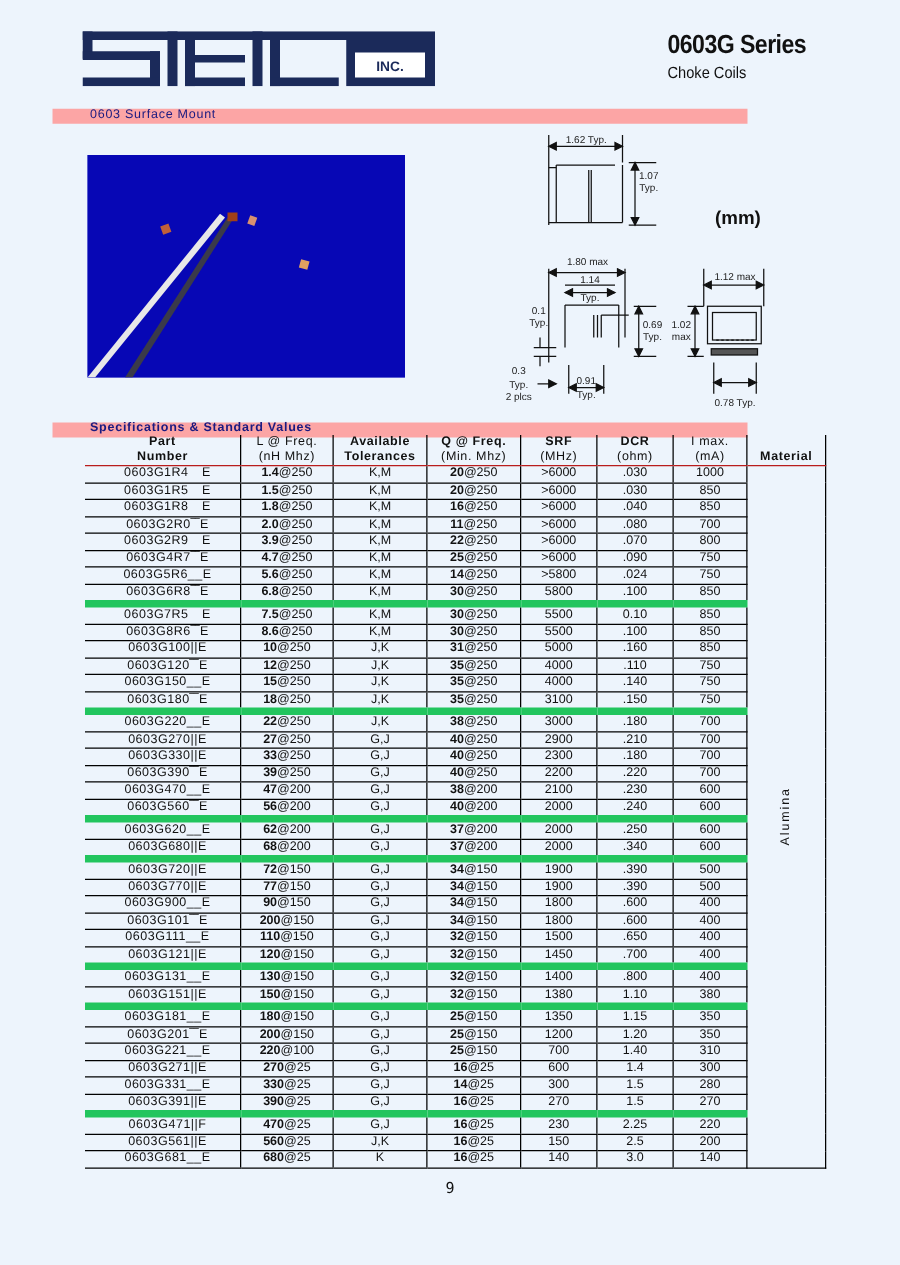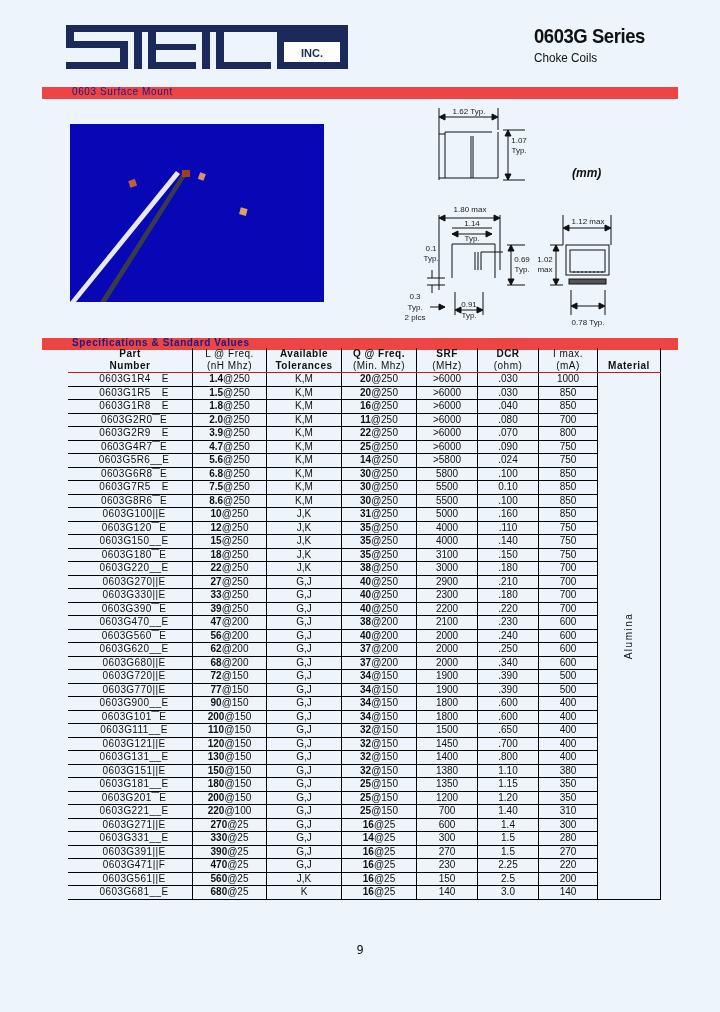--- a/index.html
+++ b/index.html
@@ -1,43 +1,43 @@
 <!DOCTYPE html>
 <html><head>
 <meta charset="utf-8">
 <style>
   html, body { margin:0; padding:0; }
   body { width:720px; height:1012px; background:#edf4fc; position:relative; overflow:hidden;
          font-family:"Liberation Sans", sans-serif; color:#111; }
   .logo { position:absolute; left:66px; top:25px; width:282px; height:44px; }
   .series-title { position:absolute; left:534px; top:24px; font-size:21px; font-weight:bold; letter-spacing:-0.5px; color:#111; transform:scaleX(0.88); transform-origin:left; }
   .series-sub { position:absolute; left:534px; top:50px; font-size:13px; color:#111; transform:scaleX(0.9); transform-origin:left; }
-  .section-bar { position:absolute; left:42px; width:636px; height:12px; background:#ef4444; }
+  .section-bar { position:absolute; left:42px; width:556px; height:12px; background:#fca5a5; }
   .section-bar span { position:absolute; left:30px; top:-1px; font-size:10px; font-weight:bold; color:#1a1a80; letter-spacing:0.6px; }
   .bar1 { top:87px; }
   .bar1 span { font-weight:normal; }
   .bar2 { top:338px; }
   .photo { position:absolute; left:70px; top:124px; width:254px; height:178px; background:#0606b8; overflow:hidden; }
   .drawings { position:absolute; left:395px; top:100px; width:250px; height:230px; }
-  .mm-label { position:absolute; left:572px; top:166px; font-size:12px; font-weight:bold;font-style:italic; }
+  .mm-label { position:absolute; left:572px; top:166px; font-size:15px; font-weight:bold; }
   table.spec { position:absolute; left:68px; top:348px; border-collapse:collapse; font-size:10px; }
   table.spec td, table.spec th { padding:0; height:12.5px; line-height:12px; text-align:center; white-space:nowrap; }
   table.spec th { font-weight:bold; font-size:10px; letter-spacing:0.5px; vertical-align:bottom; }
   table.spec th .sub { font-weight:normal; display:block; }
   .hdr-row th { height:25px; border-bottom:1px solid #b91c1c; }
   .c-part { width:116px; text-align:left; padding-left:8px !important; letter-spacing:0.4px; }
   .c-l { width:73px;margin-top:29px; }
   .c-tol { width:74px; }
   .c-q { width:74px; }
   .c-srf { width:60px; }
   .c-dcr { width:60px; }
   .c-imax { width:58px; }
   .c-mat { width:62px; }
   table.spec tr.row td { border-bottom:1px solid #000; }
-  table.spec tr.row.thick td { border-top:1px solid #22c55e; }
+  table.spec tr.row.thick td { border-top:6px solid #22c55e; }
   table.spec tr.row td.c-part { border-bottom:1px solid #000; }
   .vb { border-left:1px solid #000; }
   .mat-cell { border-left:1px solid #000; border-right:1px solid #000; border-bottom:1px solid #000 !important; border-top:none !important; vertical-align:middle; position:relative; }
   .mat-text { display:inline-block; transform:rotate(-90deg); font-size:10px; letter-spacing:1.5px; }
   th.mat-h { border-left:1px solid #000; border-right:1px solid #000; vertical-align:bottom; }
   .page-num { position:absolute; left:0; width:720px; top:943px; text-align:center; font-size:12px; font-family:"DejaVu Sans Mono", monospace; }
 </style>
 </head>
 <body>
 

